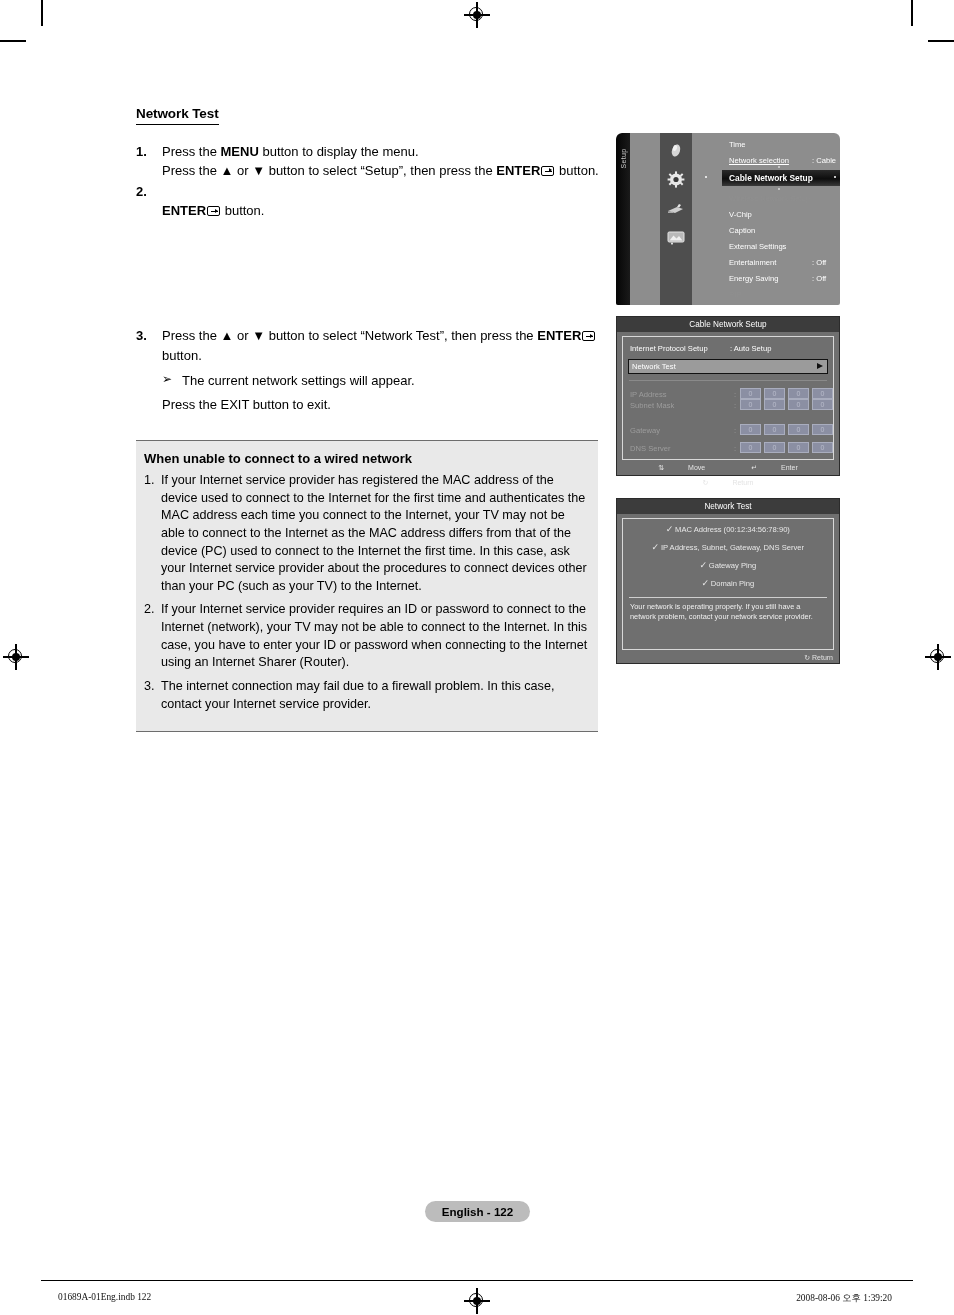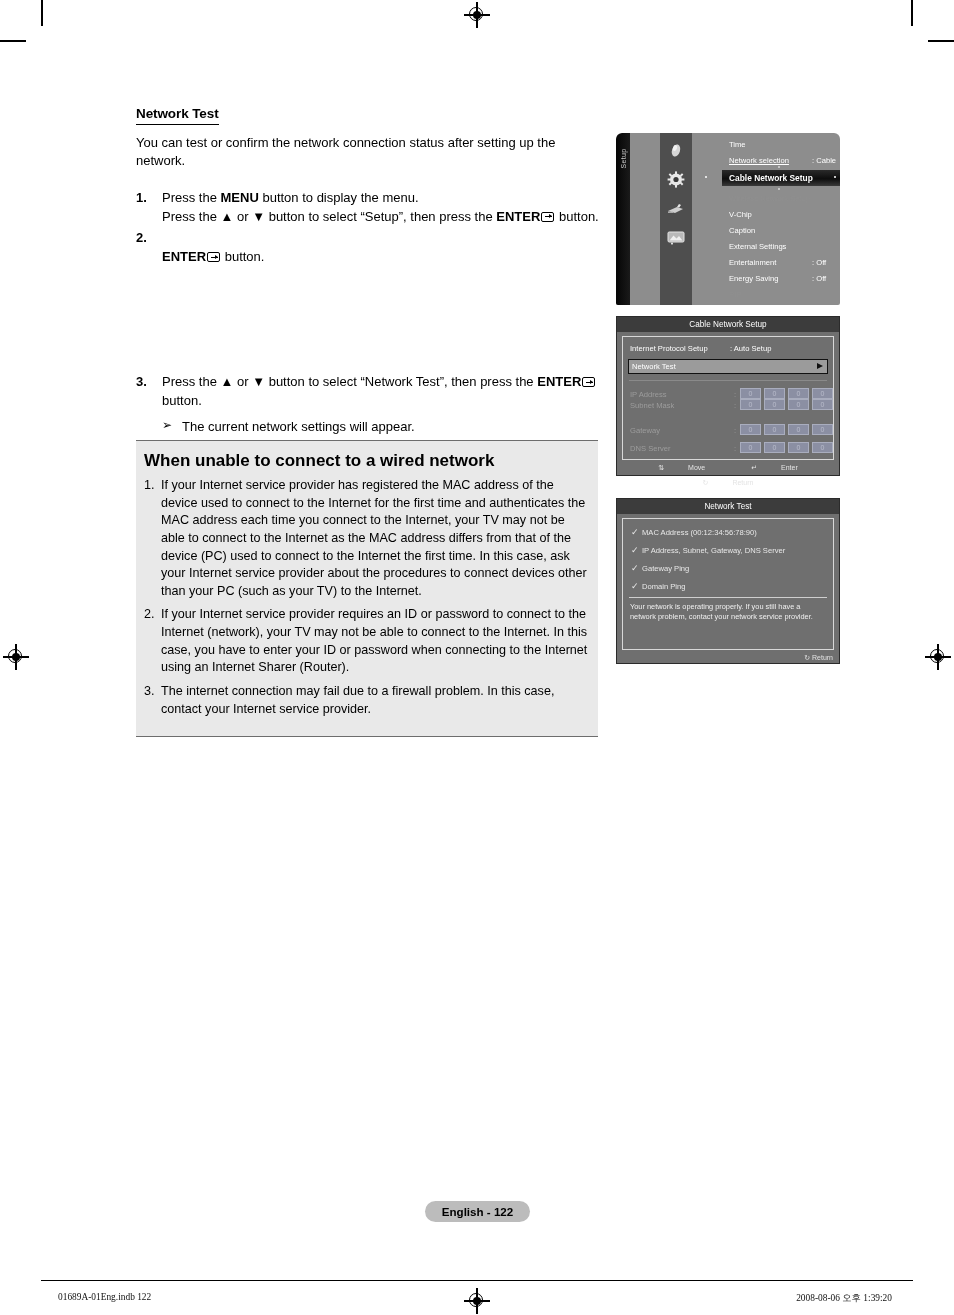--- a/index.html
+++ b/index.html
@@ -126,21 +126,21 @@
     left: 136px; top: 440px;
     width: 462px;
     background: #e9e9e9;
     border-top: 1.3px solid #6d6d6d;
     border-bottom: 1.3px solid #6d6d6d;
     padding: 10px 8px 12px 8px;
     box-sizing: border-box;
   }
   .notebox h3 {
     margin: 0 0 6px 0;
-    font-size: 17px;
+    font-size: 13px;
     font-weight: bold;
   }
   .note-item {
     display: flex;
     font-size: 12.6px;
     line-height: 1.4;
     margin-bottom: 6px;
   }
   .note-item .n { flex: 0 0 17px; }
   .note-item .t { flex: 1 1 auto; }
@@ -307,24 +307,25 @@
     font-size: 7px;
     color: #e4e4e4;
   }
   .panel-keys span { margin: 0 11px; }
 
   #osd-nettest { left: 616px; top: 498px; width: 224px; height: 166px; }
   #osd-nettest .panel-inner { height: 130px; }
 
   .nt-item {
     position: absolute; left: 8px; right: 10px;
-    height: 15px; line-height: 15px;
+    height: 15px; line-height: 9px;
     font-size: 7.6px;
     color: #e8e8e8;
     white-space: nowrap;
+    text-align: center;
   }
   .nt-item .chk {
     display: inline-block;
     width: 11px;
     color: #e8e8e8;
     font-size: 9px;
   }
   .nt-divider {
     position: absolute; left: 6px; right: 6px;
     height: 1px; background: #cfcfcf;
@@ -388,21 +389,20 @@
   <div class="hline"></div>
     <div class="vline"></div>
     <div class="ring"></div>
     <div class="dot"></div>
 </div>
 
 <div class="content">
 
   <h2 class="section-title">Network Test</h2>
 
-  <p class="intro">You can test or confirm the network connection status after setting up the network.</p>
 
   <div class="steps">
 
     <div class="step">
       <div class="step-num">1.</div>
       <div class="step-body">
         <span>Press the </span><span class="bold">MENU</span><span> button to display the menu.</span><br>
         <span>Press the ▲ or ▼ button to select “Setup”, then press the </span><span class="bold">ENTER</span><span class="enter-key"></span><span> button.</span>
       </div>
     </div>

